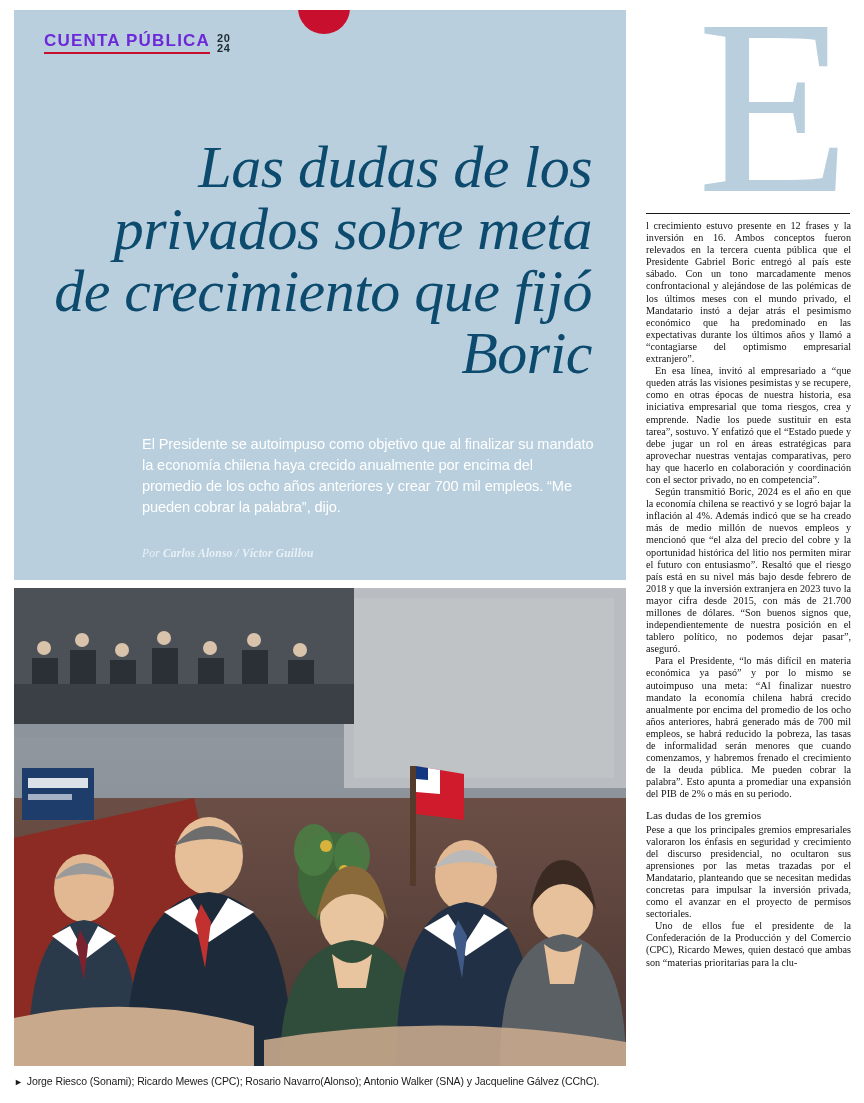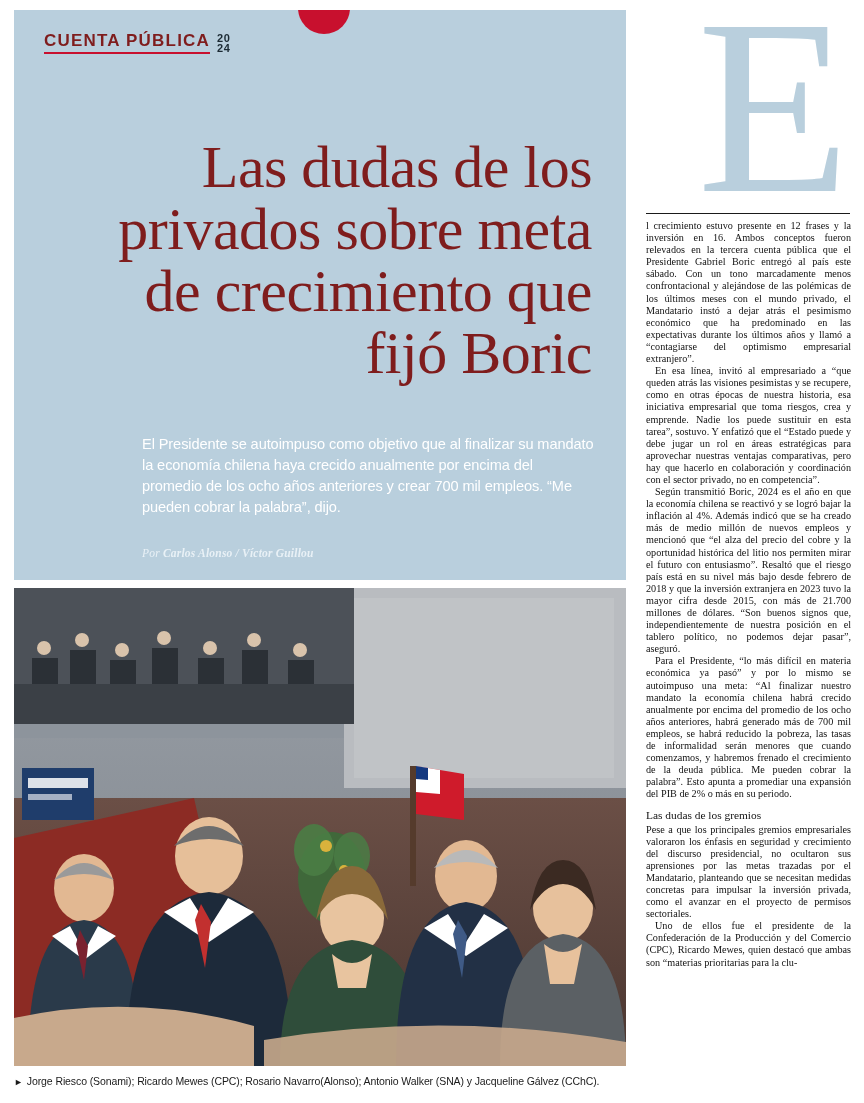--- a/index.html
+++ b/index.html
@@ -45,21 +45,21 @@
     top: 22px;
     display: flex;
     align-items: flex-start;
     gap: 7px;
   }
   .kicker-text {
     font-family: "Liberation Sans", sans-serif;
     font-weight: bold;
     font-size: 17px;
     letter-spacing: 1.2px;
-    color: #7f1d1d;
+    color: #6d28d9;
     border-bottom: 2px solid #c8102e;
     padding-bottom: 2px;
     line-height: 1.05;
   }
   .kicker-year {
     font-family: "Liberation Sans", sans-serif;
     font-weight: bold;
     font-size: 11px;
     line-height: 10px;
     color: #1b2a33;
@@ -76,27 +76,28 @@
     height: 48px;
     border-radius: 0 0 40px 40px;
     background: #c8102e;
   }
 
   .headline {
     position: absolute;
     left: 38px;
     top: 86px;
     width: 540px;
-    color: #7f1d1d;
+    color: #0c4a6e;
     font-family: "Liberation Serif", serif;
     font-size: 60px;
     line-height: 62px;
     font-weight: normal;
     text-align: right;
     letter-spacing: -0.5px;
+    font-style: italic;
   }
 
   .deck {
     position: absolute;
     left: 128px;
     top: 424px;
     width: 452px;
     color: #ffffff;
     font-family: "Liberation Sans", sans-serif;
     font-size: 14.6px;

